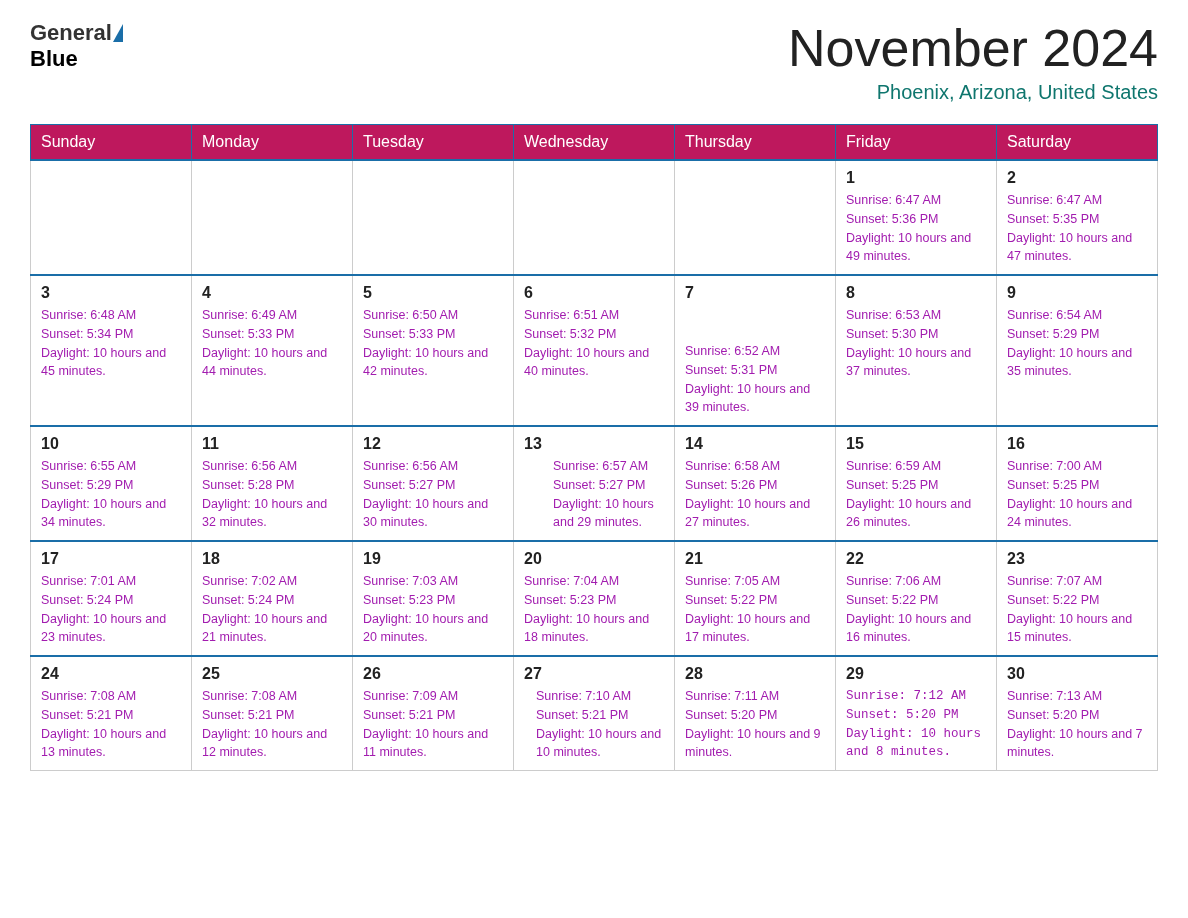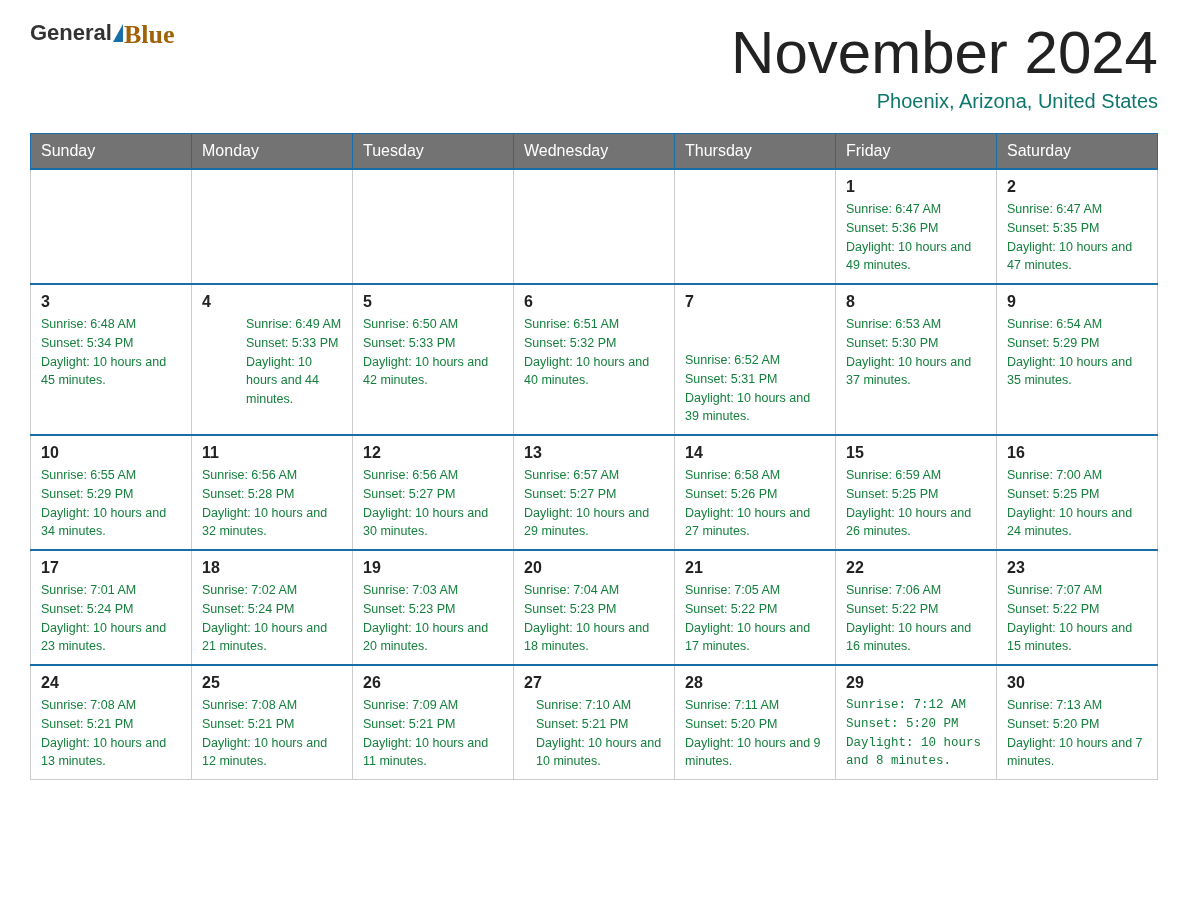--- a/index.html
+++ b/index.html
@@ -12,65 +12,64 @@
       min-height: 918px;
     }
     .header {
       display: flex;
       align-items: flex-start;
       justify-content: space-between;
       margin-bottom: 20px;
     }
     .logo {
       display: flex;
-      flex-direction: row;
+      flex-direction: column;
       align-items: flex-start;
     }
     .logo-text {
       display: flex;
       align-items: center;
       font-size: 22px;
       font-weight: bold;
       color: #333;
     }
     .logo-general { color: #333; }
     .logo-triangle {
       width: 0;
       height: 0;
       border-left: 10px solid transparent;
       border-bottom: 18px solid #1a6ea8;
       margin: 0 1px;
       display: inline-block;
     }
     .logo-blue {
-      color: #a16207;
-      font-size: 26px;
+      color: #000000;
+      font-size: 22px;
       font-weight: bold;
-      font-family: Liberation Serif, serif;
     }
     .title-block {
       text-align: right;
     }
     .month-title {
-      font-size: 60px;
+      font-size: 52px;
       font-weight: normal;
       color: #222;
       line-height: 1.1;
     }
     .location {
       font-size: 20px;
       color: #0f766e;
       margin-top: 4px;
     }
     .calendar {
       width: 100%;
       border-collapse: collapse;
     }
     .calendar th {
-      background-color: #737373;
+      background-color: #be185d;
       color: #fff;
       padding: 8px 10px;
       text-align: left;
       font-size: 16px;
       font-weight: normal;
       border: 1px solid #1a6ea8;
     }
     .calendar td {
       vertical-align: top;
       padding: 8px 10px;
@@ -84,21 +83,21 @@
     .day-number {
       font-size: 16px;
       font-weight: bold;
       color: #222;
       display: block;
       margin-bottom: 4px;
     }
     .day-info {
       font-size: 12.5px;
       line-height: 1.5;
-      color: #15803d;
+      color: #a21caf;
     }
   </style>
 </head>
 <body>
 
 <div class="header">
   <div class="logo">
     <div class="logo-text">
       <span class="logo-general">General</span>
       <span class="logo-triangle"></span>
@@ -147,21 +146,21 @@
       </tr>
       <tr>
         <td>
           <span class="day-number">3</span>
           <div class="day-info" style="white-space: pre-line;">Sunrise: 6:48 AM
 Sunset: 5:34 PM
 Daylight: 10 hours and 45 minutes.</div>
         </td>
         <td>
           <span class="day-number">4</span>
-          <div class="day-info" style="white-space: pre-line; margin-left: 44px;">Sunrise: 6:49 AM
+          <div class="day-info" style="white-space: pre-line;">Sunrise: 6:49 AM
 Sunset: 5:33 PM
 Daylight: 10 hours and 44 minutes.</div>
         </td>
         <td>
           <span class="day-number">5</span>
           <div class="day-info" style="white-space: pre-line;">Sunrise: 6:50 AM
 Sunset: 5:33 PM
 Daylight: 10 hours and 42 minutes.</div>
         </td>
         <td>
@@ -203,21 +202,21 @@
 Daylight: 10 hours and 32 minutes.</div>
         </td>
         <td>
           <span class="day-number">12</span>
           <div class="day-info" style="white-space: pre-line;">Sunrise: 6:56 AM
 Sunset: 5:27 PM
 Daylight: 10 hours and 30 minutes.</div>
         </td>
         <td>
           <span class="day-number">13</span>
-          <div class="day-info" style="white-space: pre-line;">Sunrise: 6:57 AM
+          <div class="day-info" style="white-space: pre-line; margin-left: 29px;">Sunrise: 6:57 AM
 Sunset: 5:27 PM
 Daylight: 10 hours and 29 minutes.</div>
         </td>
         <td>
           <span class="day-number">14</span>
           <div class="day-info" style="white-space: pre-line;">Sunrise: 6:58 AM
 Sunset: 5:26 PM
 Daylight: 10 hours and 27 minutes.</div>
         </td>
         <td>

